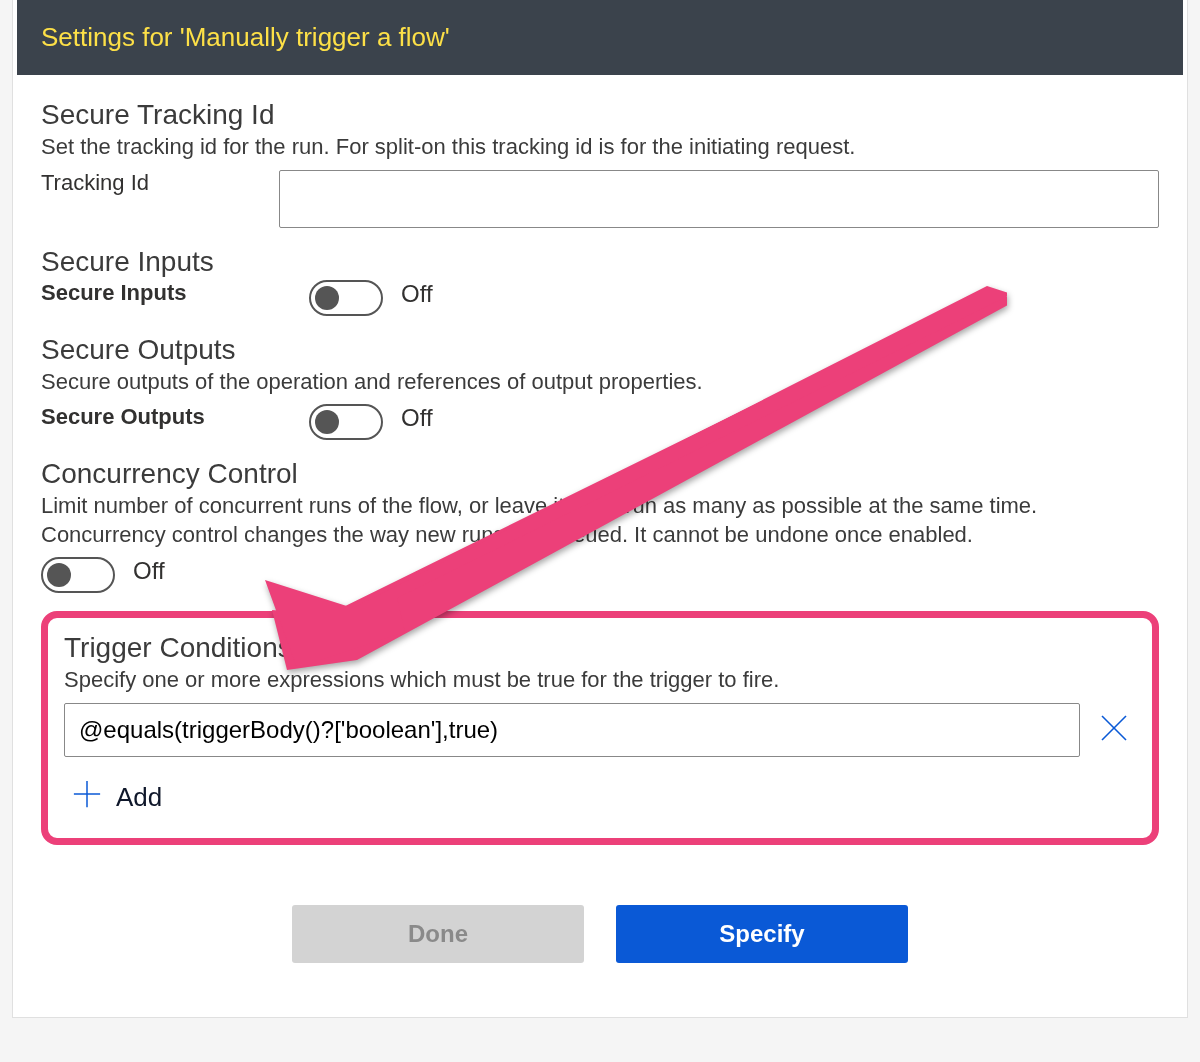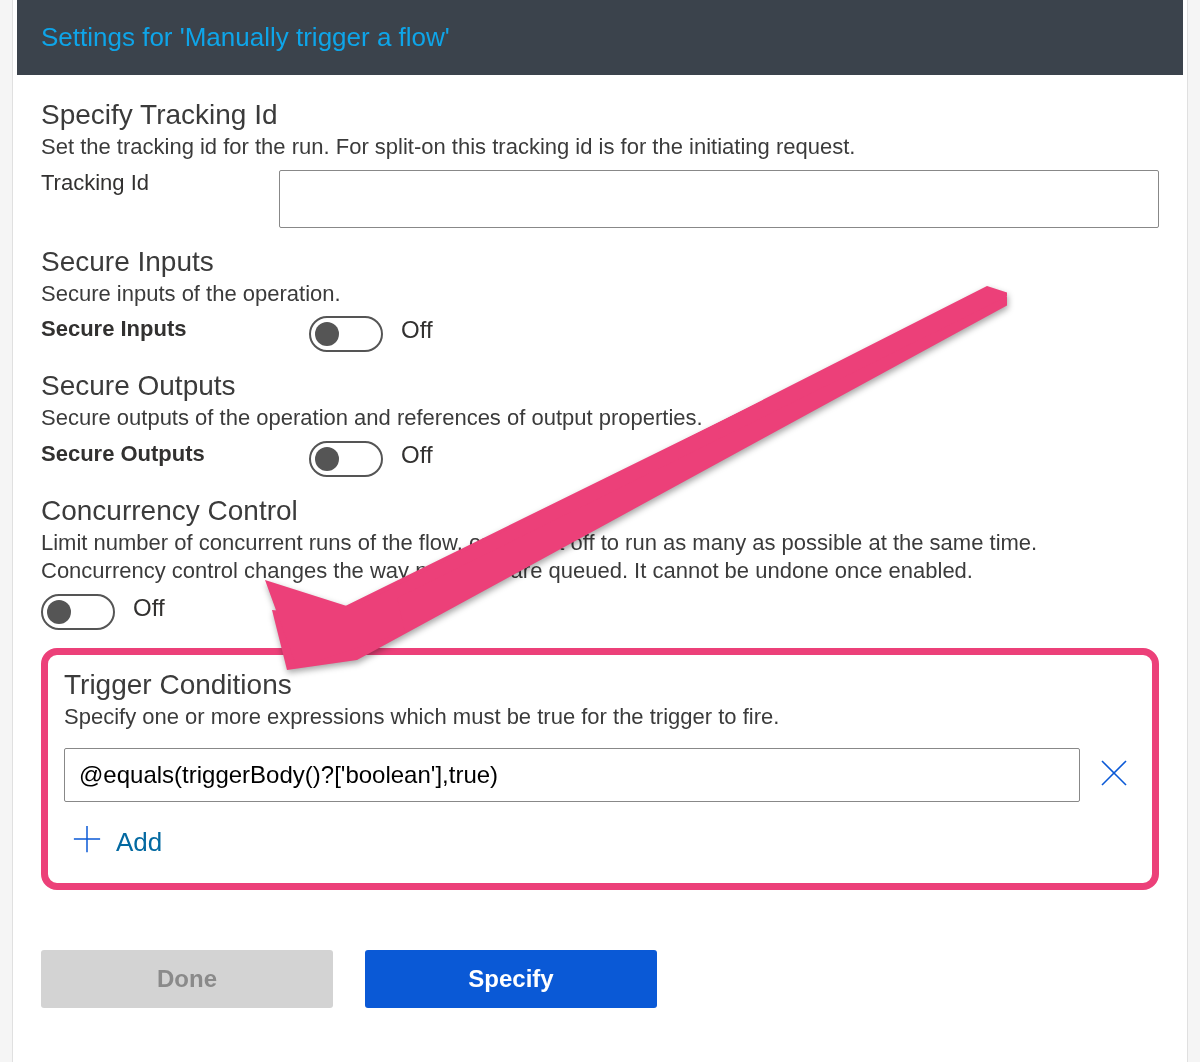--- a/index.html
+++ b/index.html
@@ -8,21 +8,21 @@
     width: 1174px;
     margin: 0 auto;
     border: 4px solid #fff;
     border-top: none;
     background: #fff;
     box-shadow: 0 0 0 1px #e0e0e0;
     position: relative;
   }
   .titlebar {
     background: #3b434c;
-    color: #0ea5e9;
+    color: #fde047;
     font-size: 26px;
     padding: 22px 24px;
   }
   .content {
     padding: 24px 24px 10px 24px;
     background: #fff;
   }
   .section { margin-bottom: 18px; }
   .section-title {
     font-size: 28px;
@@ -77,21 +77,21 @@
   .highlight-box {
     border: 7px solid #ec4079;
     border-radius: 16px;
     padding: 14px 16px 18px 16px;
     margin-top: 10px;
   }
   .cond-row {
     display: flex;
     align-items: center;
     gap: 12px;
-    margin-top: 16px;
+    margin-top: 8px;
     justify-content: center;
   }
   .cond-input {
     flex: 1;
     height: 54px;
     border: 1px solid #888;
     border-radius: 2px;
     font-size: 24px;
     padding: 0 14px;
   }
@@ -101,28 +101,29 @@
     color: #0a59d6;
     cursor: pointer;
     flex: none;
   }
   .close-x svg { width: 32px; height: 32px; stroke: #0a59d6; stroke-width: 1.6; }
   .add-btn {
     display: inline-flex;
     align-items: center;
     gap: 14px;
     font-size: 26px;
-    color: #0369a1;
+    color: #0f172a;
     margin-top: 18px;
     cursor: pointer;
     padding: 4px 8px;
   }
   .plus-icon svg { width: 30px; height: 30px; stroke: #0a59d6; stroke-width: 1.6; }
   .button-row {
     display: flex;
+    justify-content: center;
     gap: 32px;
     padding: 60px 0 40px 0;
   }
   .btn {
     width: 292px;
     height: 58px;
     font-size: 24px;
     font-weight: 600;
     border: none;
     border-radius: 3px;
@@ -152,31 +153,30 @@
 <body>
 
 <div class="panel">
   <div class="titlebar">
     <span>Settings for 'Manually trigger a flow'</span>
   </div>
 
   <div class="content">
 
     <div class="section">
-      <div class="section-title">Specify Tracking Id</div>
+      <div class="section-title">Secure Tracking Id</div>
       <div class="section-desc">Set the tracking id for the run. For split-on this tracking id is for the initiating request.</div>
       <div class="row">
         <div class="row-label">Tracking Id</div>
         <input class="textinput" type="text" value="" style="">
       </div>
     </div>
 
     <div class="section">
       <div class="section-title">Secure Inputs</div>
-      <div class="section-desc">Secure inputs of the operation.</div>
       <div class="row">
         <div class="row-label bold" style="width:250px">Secure Inputs</div>
         <div class="toggle"></div>
         <div class="toggle-label">Off</div>
       </div>
     </div>
 
     <div class="section">
       <div class="section-title">Secure Outputs</div>
       <div class="section-desc">Secure outputs of the operation and references of output properties.</div>

